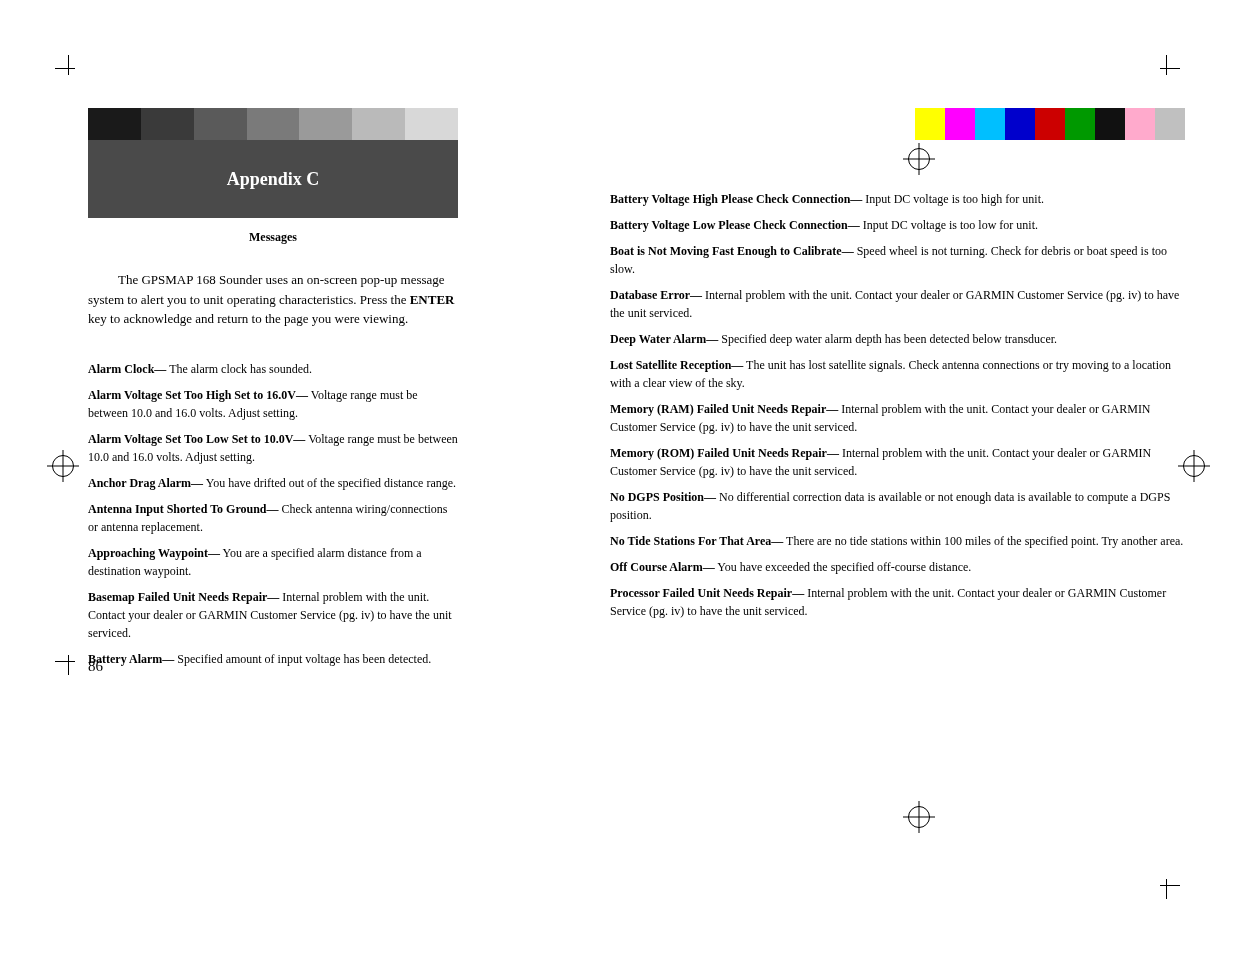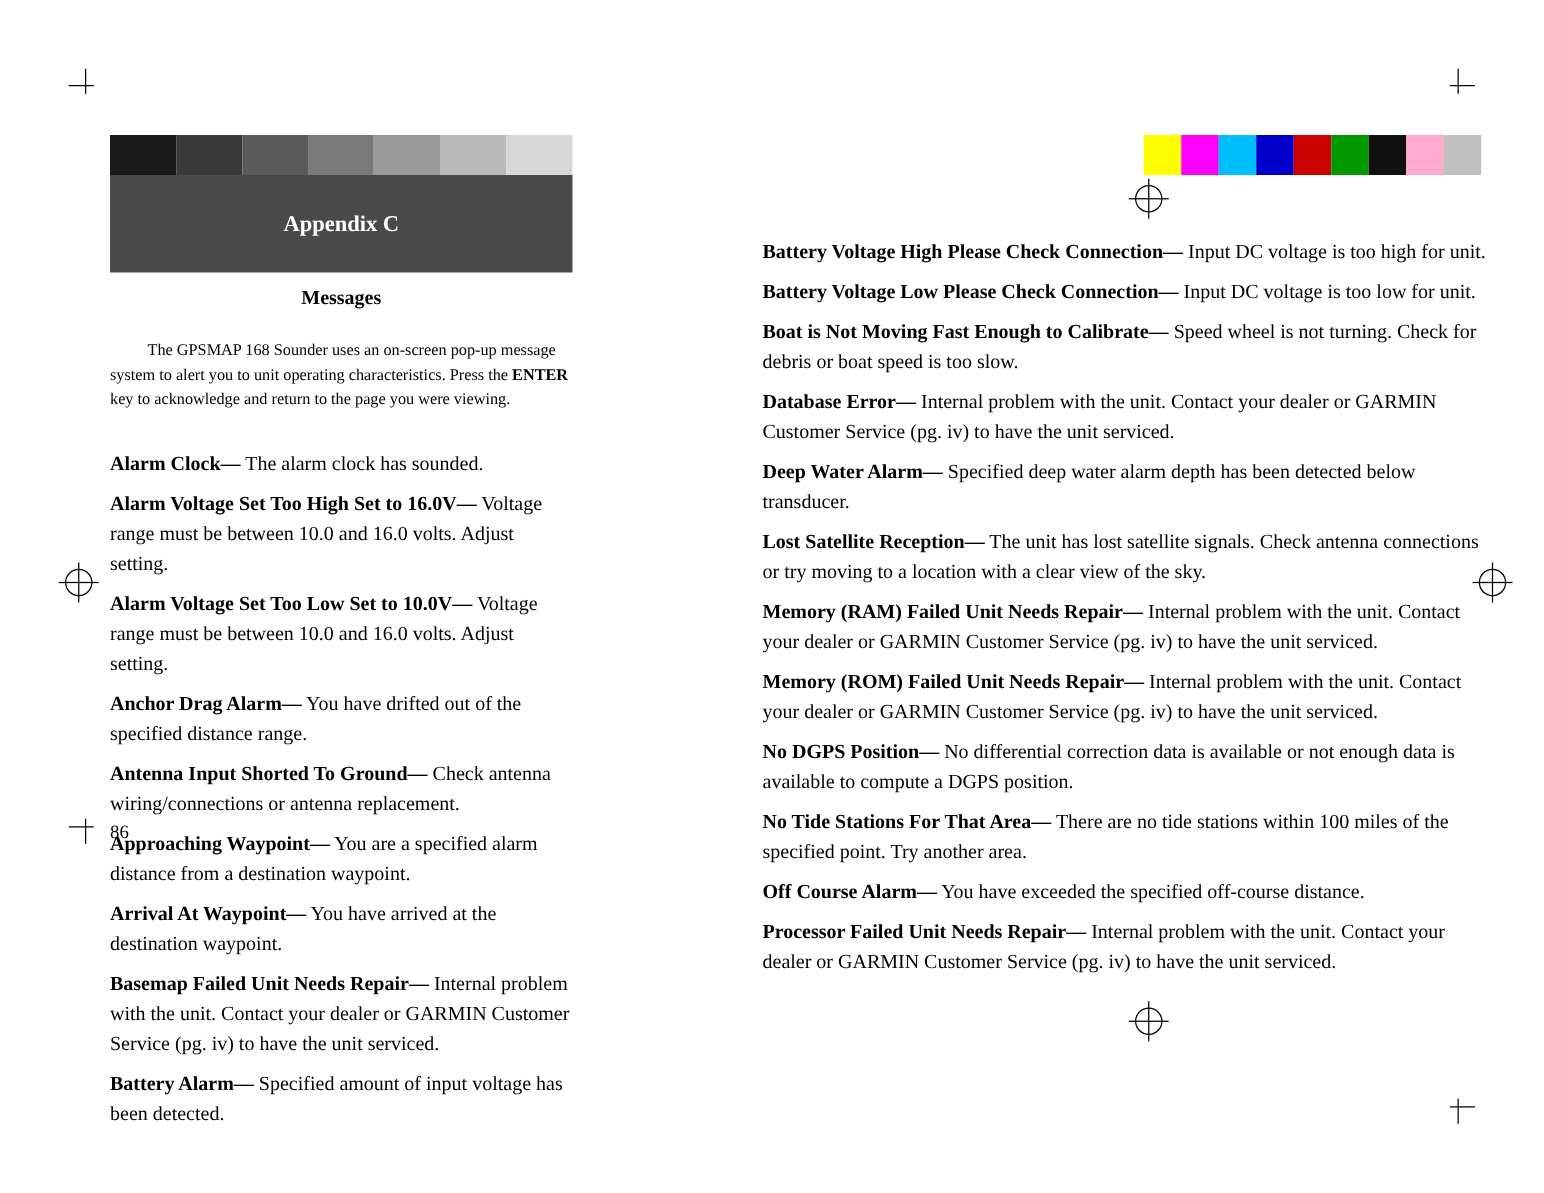--- a/index.html
+++ b/index.html
@@ -94,21 +94,21 @@
       font-weight: bold;
       font-family: "Times New Roman", Times, serif;
     }
 
     .messages-title {
       position: absolute;
       top: 230px;
       left: 88px;
       width: 370px;
       text-align: center;
-      font-size: 16px;
+      font-size: 12px;
       font-weight: bold;
       font-family: "Times New Roman", Times, serif;
     }
 
     
     .content-left {
       position: absolute;
       top: 270px;
       left: 88px;
       width: 370px;
@@ -124,21 +124,21 @@
     }
 
     .intro-text {
       margin-bottom: 31px;
       text-indent: 30px;
       font-size: 13px;
     }
 
     .message-item {
       margin-bottom: 8px;
-      font-size: 16px;
+      font-size: 12px;
     }
 
     .message-label {
       font-weight: bold;
     }
 
     
     .page-number {
       position: absolute;
       bottom: 55px;
@@ -301,24 +301,20 @@
       <div class="message-item">
         <span class="message-label">Antenna Input Shorted To Ground—</span>
         <span> Check antenna wiring/connections or antenna replacement.</span>
       </div>
 
       <div class="message-item">
         <span class="message-label">Approaching Waypoint—</span>
         <span> You are a specified alarm distance from a destination waypoint.</span>
       </div>
 
-      <div class="message-item">
-        <span class="message-label">Arrival At Waypoint—</span>
-        <span> You have arrived at the destination waypoint.</span>
-      </div>
 
       <div class="message-item">
         <span class="message-label">Basemap Failed Unit Needs Repair—</span>
         <span> Internal problem with the unit. Contact your dealer or GARMIN Customer Service (pg. iv) to have the unit serviced.</span>
       </div>
 
       <div class="message-item">
         <span class="message-label">Battery Alarm—</span>
         <span> Specified amount of input voltage has been detected.</span>
       </div>

